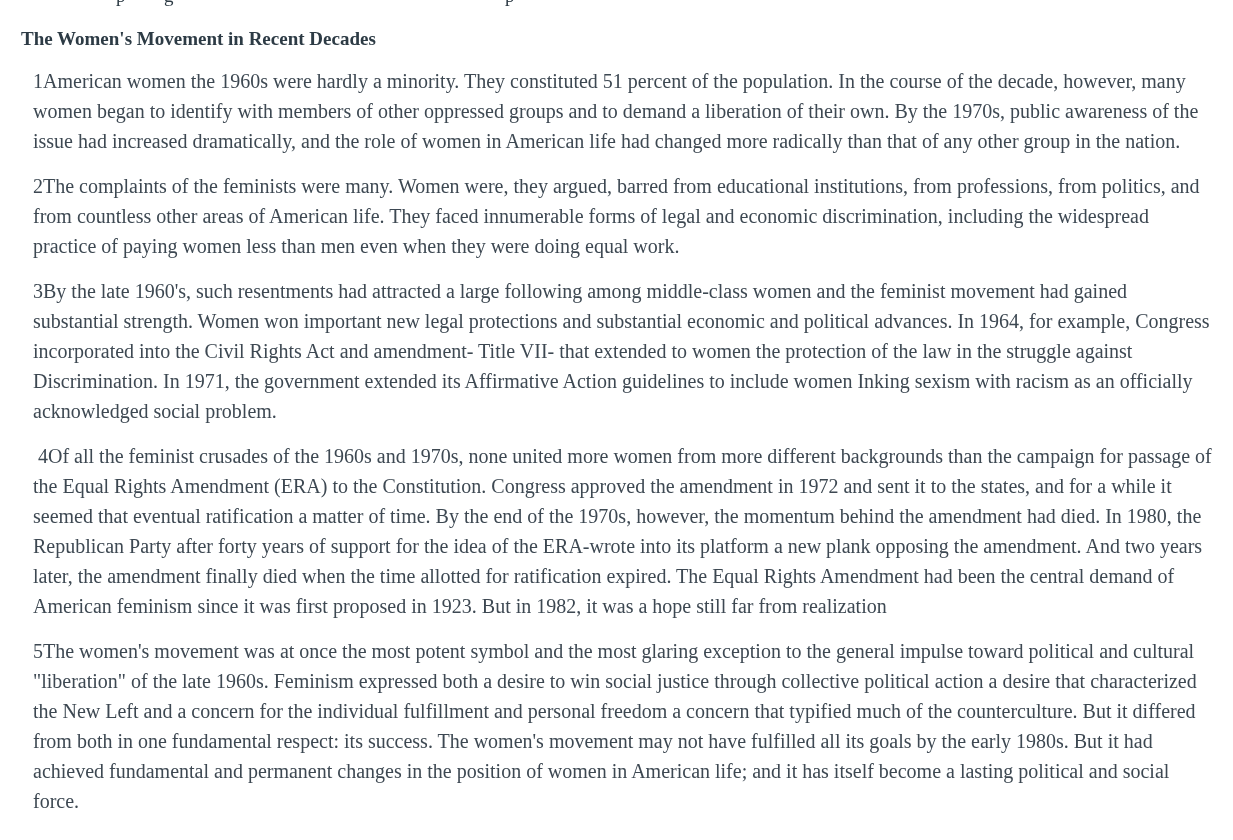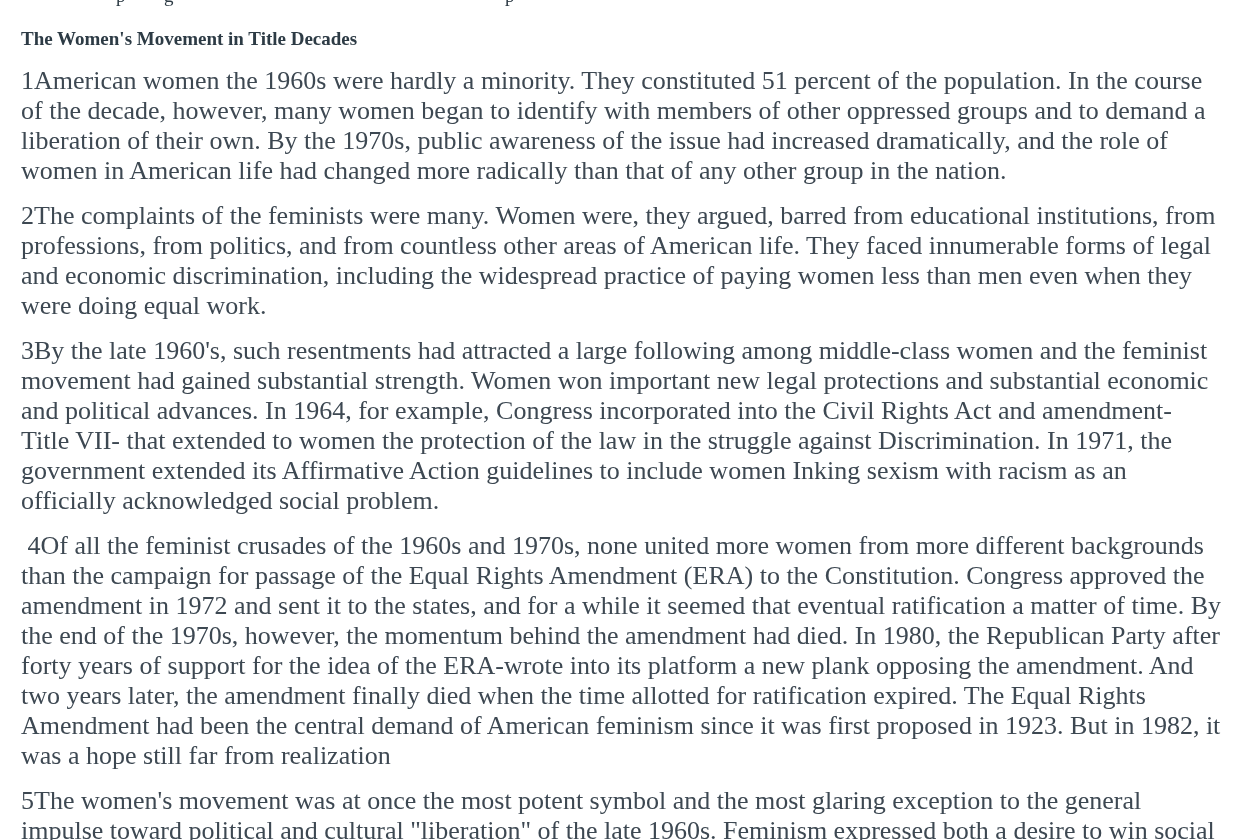--- a/index.html
+++ b/index.html
@@ -38,41 +38,41 @@
     color: var(--title-color);
   }
   h1.passage-title {
     margin: 21px 0 15px 0;
     font-size: 19px;
     line-height: 24px;
     font-weight: 700;
     color: var(--title-color);
   }
   p.passage-paragraph {
-    margin: 15px 0;
-    font-size: 26px;
+    margin: 15px 12px;
+    font-size: 20px;
     line-height: 30px;
     font-weight: 400;
     color: var(--body-color);
     white-space: pre-wrap; 
   }
 </style>
 </head>
 <body>
 
 <div class="viewport">
   <div class="page">
 
     <div class="clipped-line">
         <span style="left: 95px;">p</span>
         <span style="left: 143px;">g</span>
         <span style="left: 484px;">p</span>
       </div>
 
-    <h1 class="passage-title">The Women's Movement in Title Decades</h1>
+    <h1 class="passage-title">The Women's Movement in Recent Decades</h1>
 
     <p class="passage-paragraph">1American women the 1960s were hardly a minority. They constituted 51 percent of the population. In the course of the decade, however, many women began to identify with members of other oppressed groups and to demand a liberation of their own. By the 1970s, public awareness of the issue had increased dramatically, and the role of women in American life had changed more radically than that of any other group in the nation.</p>
 
     <p class="passage-paragraph">2The complaints of the feminists were many. Women were, they argued, barred from educational institutions, from professions, from politics, and from countless other areas of American life. They faced innumerable forms of legal and economic discrimination, including the widespread practice of paying women less than men even when they were doing equal work.</p>
 
     <p class="passage-paragraph">3By the late 1960's, such resentments had attracted a large following among middle-class women and the feminist movement had gained substantial strength. Women won important new legal protections and substantial economic and political advances. In 1964, for example, Congress incorporated into the Civil Rights Act and amendment- Title VII- that extended to women the protection of the law in the struggle against Discrimination. In 1971, the government extended its Affirmative Action guidelines to include women Inking sexism with racism as an officially acknowledged social problem.</p>
 
     <p class="passage-paragraph"> 4Of all the feminist crusades of the 1960s and 1970s, none united more women from more different backgrounds than the campaign for passage of the Equal Rights Amendment (ERA) to the Constitution. Congress approved the amendment in 1972 and sent it to the states, and for a while it seemed that eventual ratification a matter of time. By the end of the 1970s, however, the momentum behind the amendment had died. In 1980, the Republican Party after forty years of support for the idea of the ERA-wrote into its platform a new plank opposing the amendment. And two years later, the amendment finally died when the time allotted for ratification expired. The Equal Rights Amendment had been the central demand of American feminism since it was first proposed in 1923. But in 1982, it was a hope still far from realization</p>
 
     <p class="passage-paragraph">5The women's movement was at once the most potent symbol and the most glaring exception to the general impulse toward political and cultural "liberation" of the late 1960s. Feminism expressed both a desire to win social justice through collective political action a desire that characterized the New Left and a concern for the individual fulfillment and personal freedom a concern that typified much of the counterculture. But it differed from both in one fundamental respect: its success. The women's movement may not have fulfilled all its goals by the early 1980s. But it had achieved fundamental and permanent changes in the position of women in American life; and it has itself become a lasting political and social force.</p>

